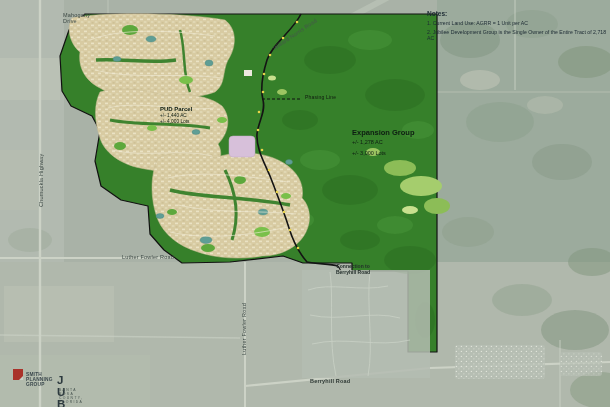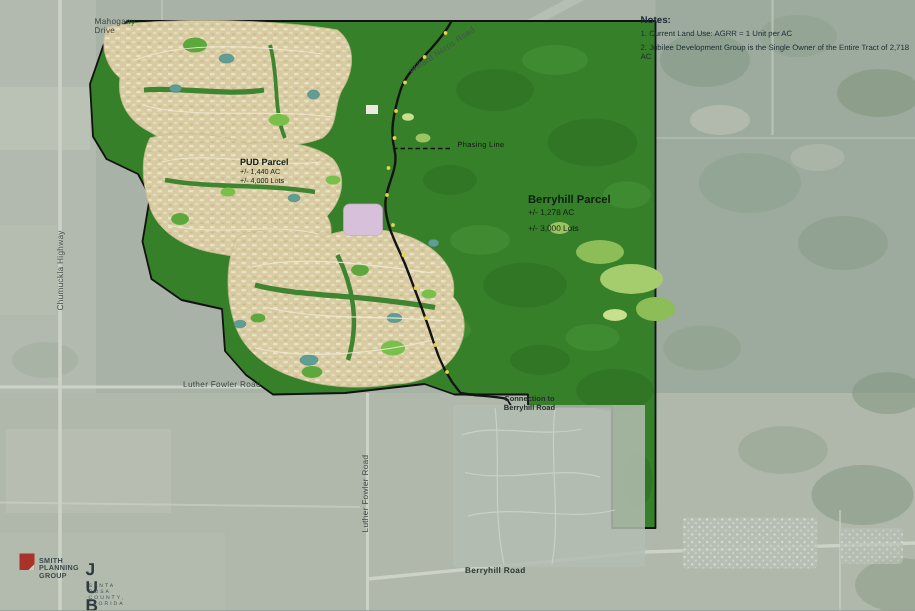--- a/index.html
+++ b/index.html
@@ -268,21 +268,21 @@
     <div>Berryhill Road</div>
   </div>
 
   <div class="parcel-label" id="pud-label">
     <div class="parcel-name">PUD Parcel</div>
     <div class="parcel-sub">+/- 1,440 AC</div>
     <div class="parcel-sub">+/- 4,000 Lots</div>
   </div>
 
   <div class="parcel-label" id="expansion-label">
-    <div class="parcel-name">Berryhill Parcel</div>
+    <div class="parcel-name">Expansion Group</div>
     <div class="parcel-sub">+/- 1,278 AC</div>
     <div class="parcel-sub parcel-lots">+/- 3,000 Lots</div>
   </div>
 
   <div class="notes">
     <div class="notes-title">Notes:</div>
     <div class="note-item">1. Current Land Use: AGRR = 1 Unit per AC</div>
     <div class="note-item">2. Jubilee Development Group is the Single Owner of the Entire Tract of 2,718 AC</div>
   </div>
 

